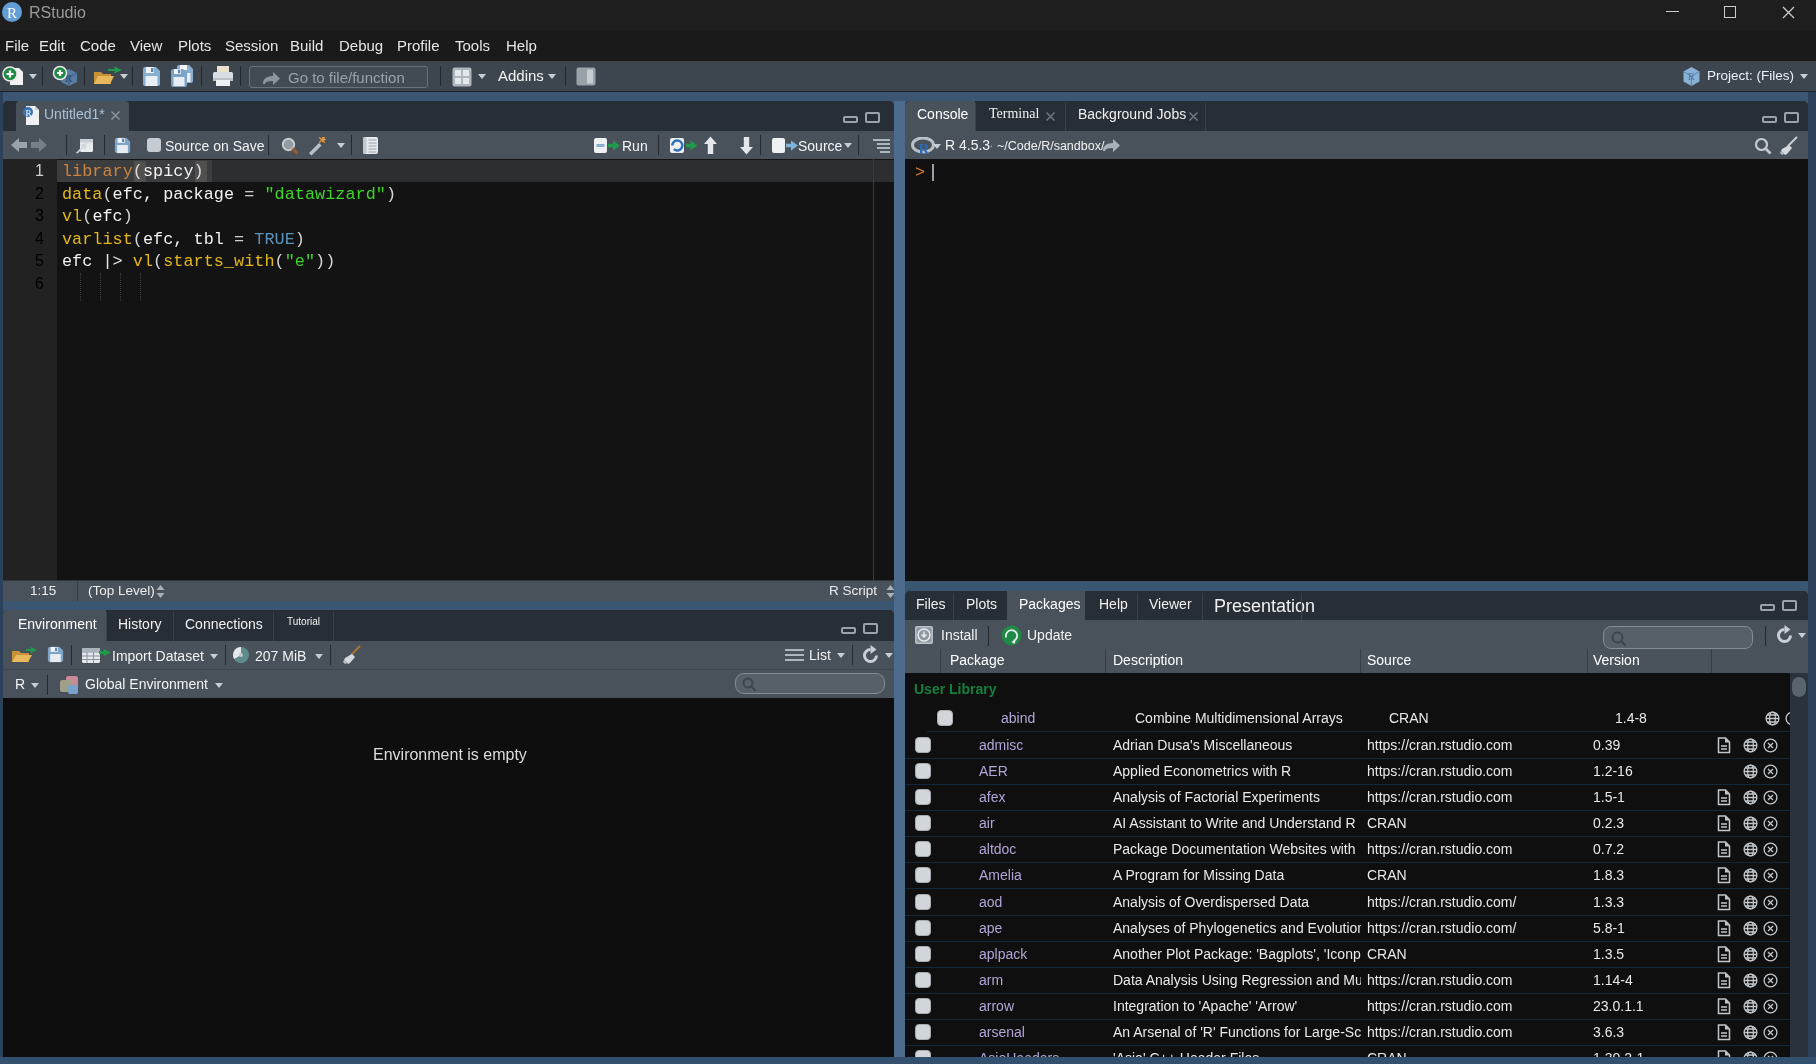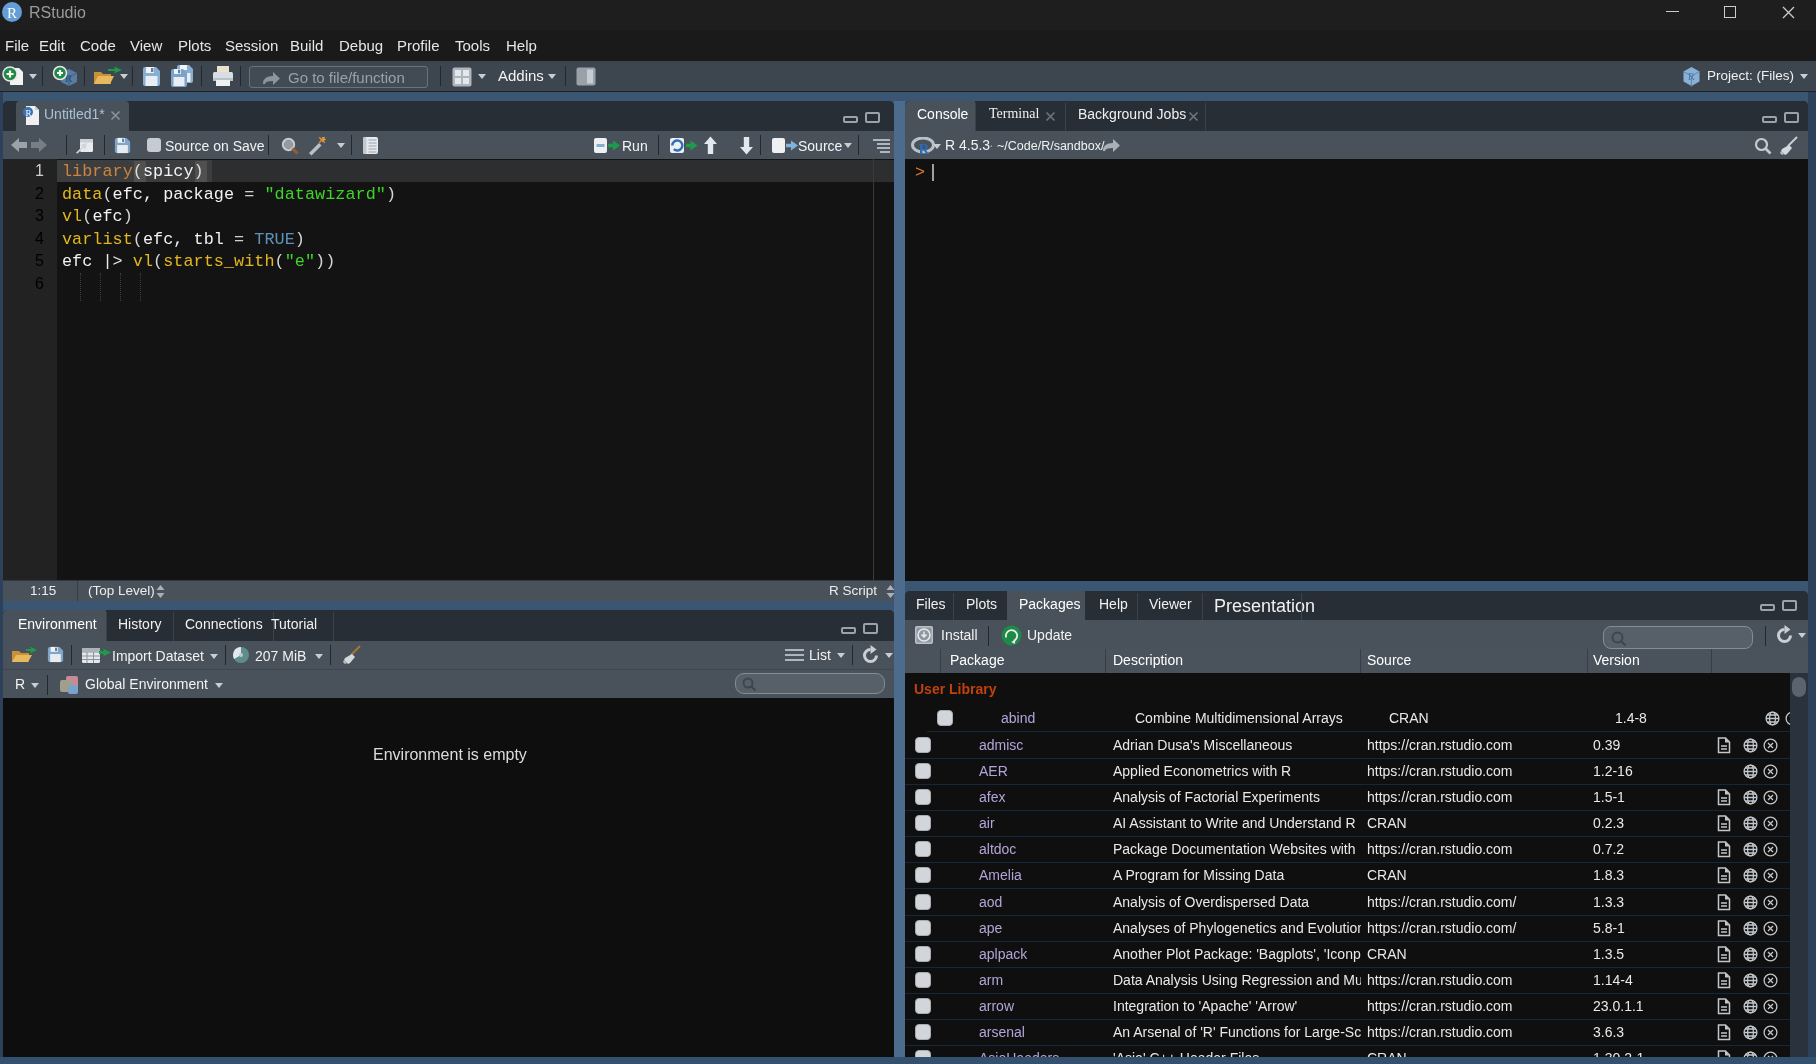--- a/index.html
+++ b/index.html
@@ -376,21 +376,21 @@
 <div class="pane" id="envpane">
   <div class="tabbar" style="height:31px;"></div>
   <div class="tab-active" style="left:0;top:0;width:103px;height:31px;">
     <div class="abs" style="left:15px;top:6px;font-size:14px;">Environment</div>
   </div>
   <div class="abs" style="left:103px;top:2px;width:1px;height:29px;background:#3a424a;"></div>
   <div class="tab" style="left:115px;top:6px;font-size:14px;">History</div>
   <div class="abs" style="left:170px;top:2px;width:1px;height:29px;background:#3a424a;"></div>
   <div class="tab" style="left:182px;top:6px;font-size:14px;">Connections</div>
   <div class="abs" style="left:270px;top:2px;width:1px;height:29px;background:#3a424a;"></div>
-  <div class="tab" style="left:268px;top:6px;font-size:14px;text-align:right;">Tutorial</div>
+  <div class="tab" style="left:284px;top:6px;font-size:10px;text-align:right;">Tutorial</div>
   <div class="abs" style="left:330px;top:2px;width:1px;height:29px;background:#3a424a;"></div>
   <div class="minmin" style="left:838px;top:17px;"></div>
   <div class="minmax" style="left:860px;top:13px;"></div>
   <div class="ptool" id="envtool1">
     <svg class="abs" style="left:7px;top:5px;" width="30" height="19">
       <path d="M2 5 h7 l2 2 h8 v9 h-17 z" fill="#c89138"></path>
       <path d="M2 16 l4-7 h16 l-4 7 z" fill="#e8b85c"></path>
       <path d="M16 3 h5 l-1-2.5 7 3.5 -7 3.5 1-2.5 h-5 z" fill="#1e9a4a"></path>
     </svg>
     <svg class="abs" style="left:44px;top:5px;" width="17" height="17" viewBox="0 0 19 19">
@@ -512,21 +512,21 @@
     <div class="abs" style="left:45px;top:3px;">Package</div>
     <div class="hdiv" style="left:200px;"></div>
     <div class="abs" style="left:208px;top:3px;">Description</div>
     <div class="hdiv" style="left:455px;"></div>
     <div class="abs" style="left:462px;top:3px;">Source</div>
     <div class="hdiv" style="left:682px;"></div>
     <div class="abs" style="left:688px;top:3px;">Version</div>
     <div class="hdiv" style="left:806px;"></div>
   </div>
   <div id="pkgbody">
-    <div class="abs" style="left:9px;top:8px;color:#c2410c;font-size:14px;font-weight:bold;">User Library</div>
+    <div class="abs" style="left:9px;top:8px;color:#15803d;font-size:14px;font-weight:bold;">User Library</div>
     <div class="prow" style="top:33.4px;margin-left:22px;">
         <div class="cbx"></div>
         <div class="pname">abind</div>
         <div class="pdesc">Combine Multidimensional Arrays</div>
         <div class="psrc">CRAN</div>
         <div class="pver">1.4-8</div>
         <svg class="abs" style="left:838px;top:5px;" width="15" height="15" viewBox="0 0 15 15">
           <g stroke="#c2c7cc" fill="none" stroke-width="1.3">
             <circle cx="7.5" cy="7.5" r="6.4"></circle>
             <ellipse cx="7.5" cy="7.5" rx="2.9" ry="6.4"></ellipse>

